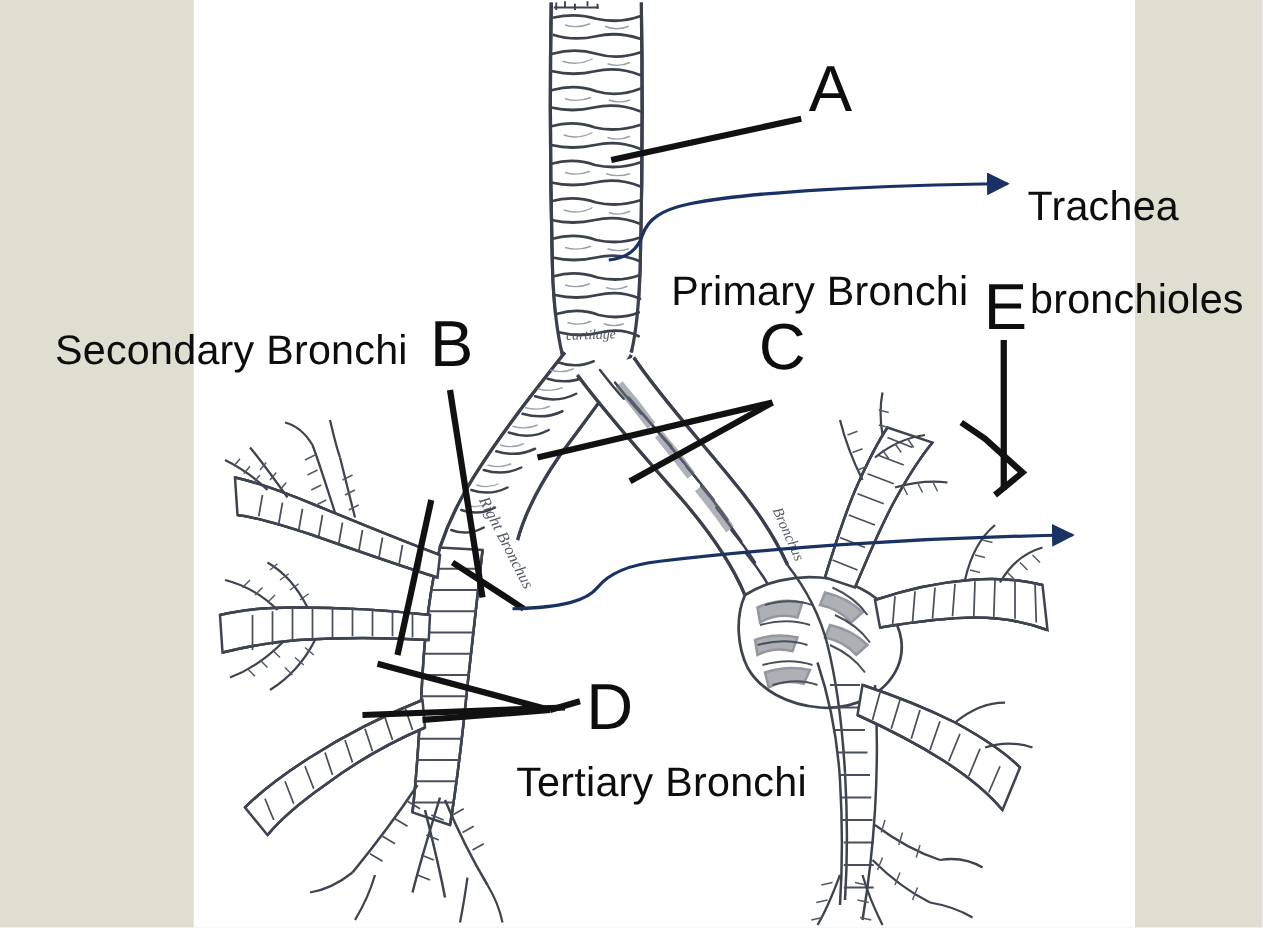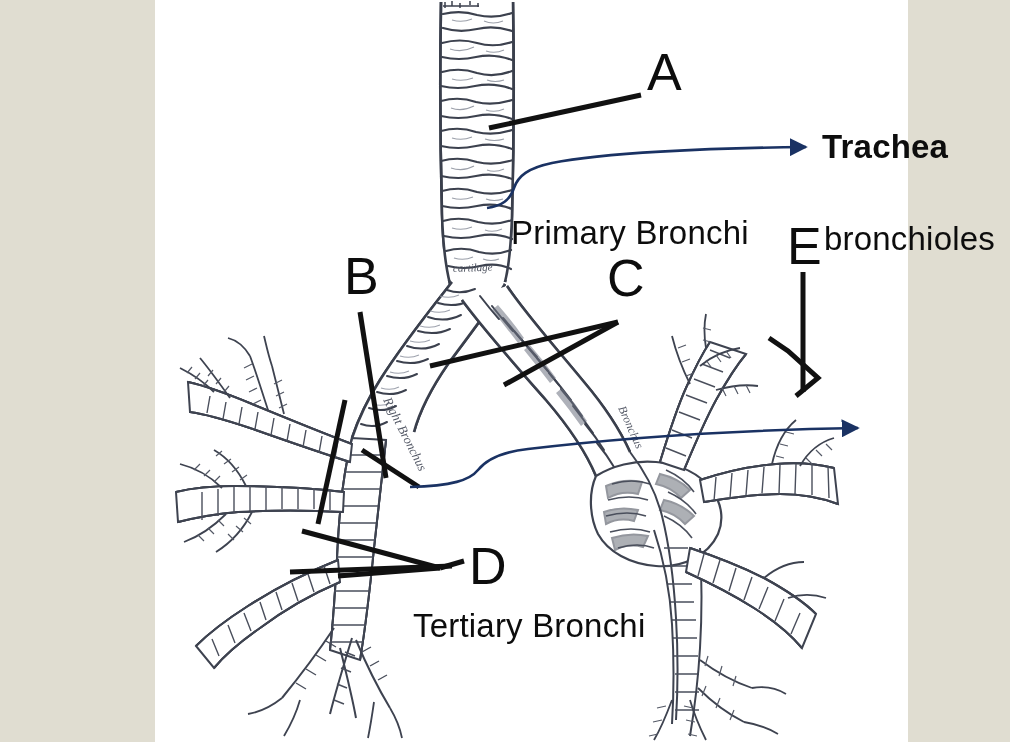--- a/index.html
+++ b/index.html
@@ -362,32 +362,33 @@
       <marker id="navyArrow" viewBox="0 0 10 10" refX="9" refY="5" markerWidth="7" markerHeight="7" orient="auto-start-reverse">
         <path d="M0 0 L10 5 L0 10 z" fill="#1a3263"></path>
       </marker>
     </defs>
     <path d="M487 208 C502 206 510 200 514 188 C518 176 528 168 552 163
              C602 153 706 148 806 147" fill="none" stroke="#1a3263" stroke-width="2.6" marker-end="url(#navyArrow)"></path>
     <path d="M410 487 C452 486 470 480 478 470 C486 460 500 452 528 449
              C620 438 740 430 858 428" fill="none" stroke="#1a3263" stroke-width="2.6" marker-end="url(#navyArrow)"></path>
   </svg>
 
+  <div class="label lbl-term" style="left:44px; top:263px;">Secondary Bronchi</div>
 
   <div class="label lbl-letter" style="left:344px; top:250px;">B</div>
 
   <div class="label lbl-letter" style="left:647px; top:46px;">A</div>
 
-  <div class="label lbl-term" style="left:511px; top:216px;">Primary Bronchi</div>
+  <div class="label lbl-term" style="left:537px; top:216px;">Primary Bronchi</div>
 
   <div class="label lbl-letter" style="left:607px; top:252px;">C</div>
 
   <div class="label lbl-letter" style="left:787px; top:220px;">E</div>
 
   <div class="label lbl-term" style="left:824px; top:222px;">bronchioles</div>
 
-  <div class="label lbl-term" style="left:822px; top:130px;font-weight:bold;">Trachea</div>
+  <div class="label lbl-term" style="left:822px; top:148px;">Trachea</div>
 
   <div class="label lbl-letter" style="left:469px; top:540px;">D</div>
 
   <div class="label lbl-term" style="left:413px; top:609px;">Tertiary Bronchi</div>
 
 </div>
 
 </body></html>

